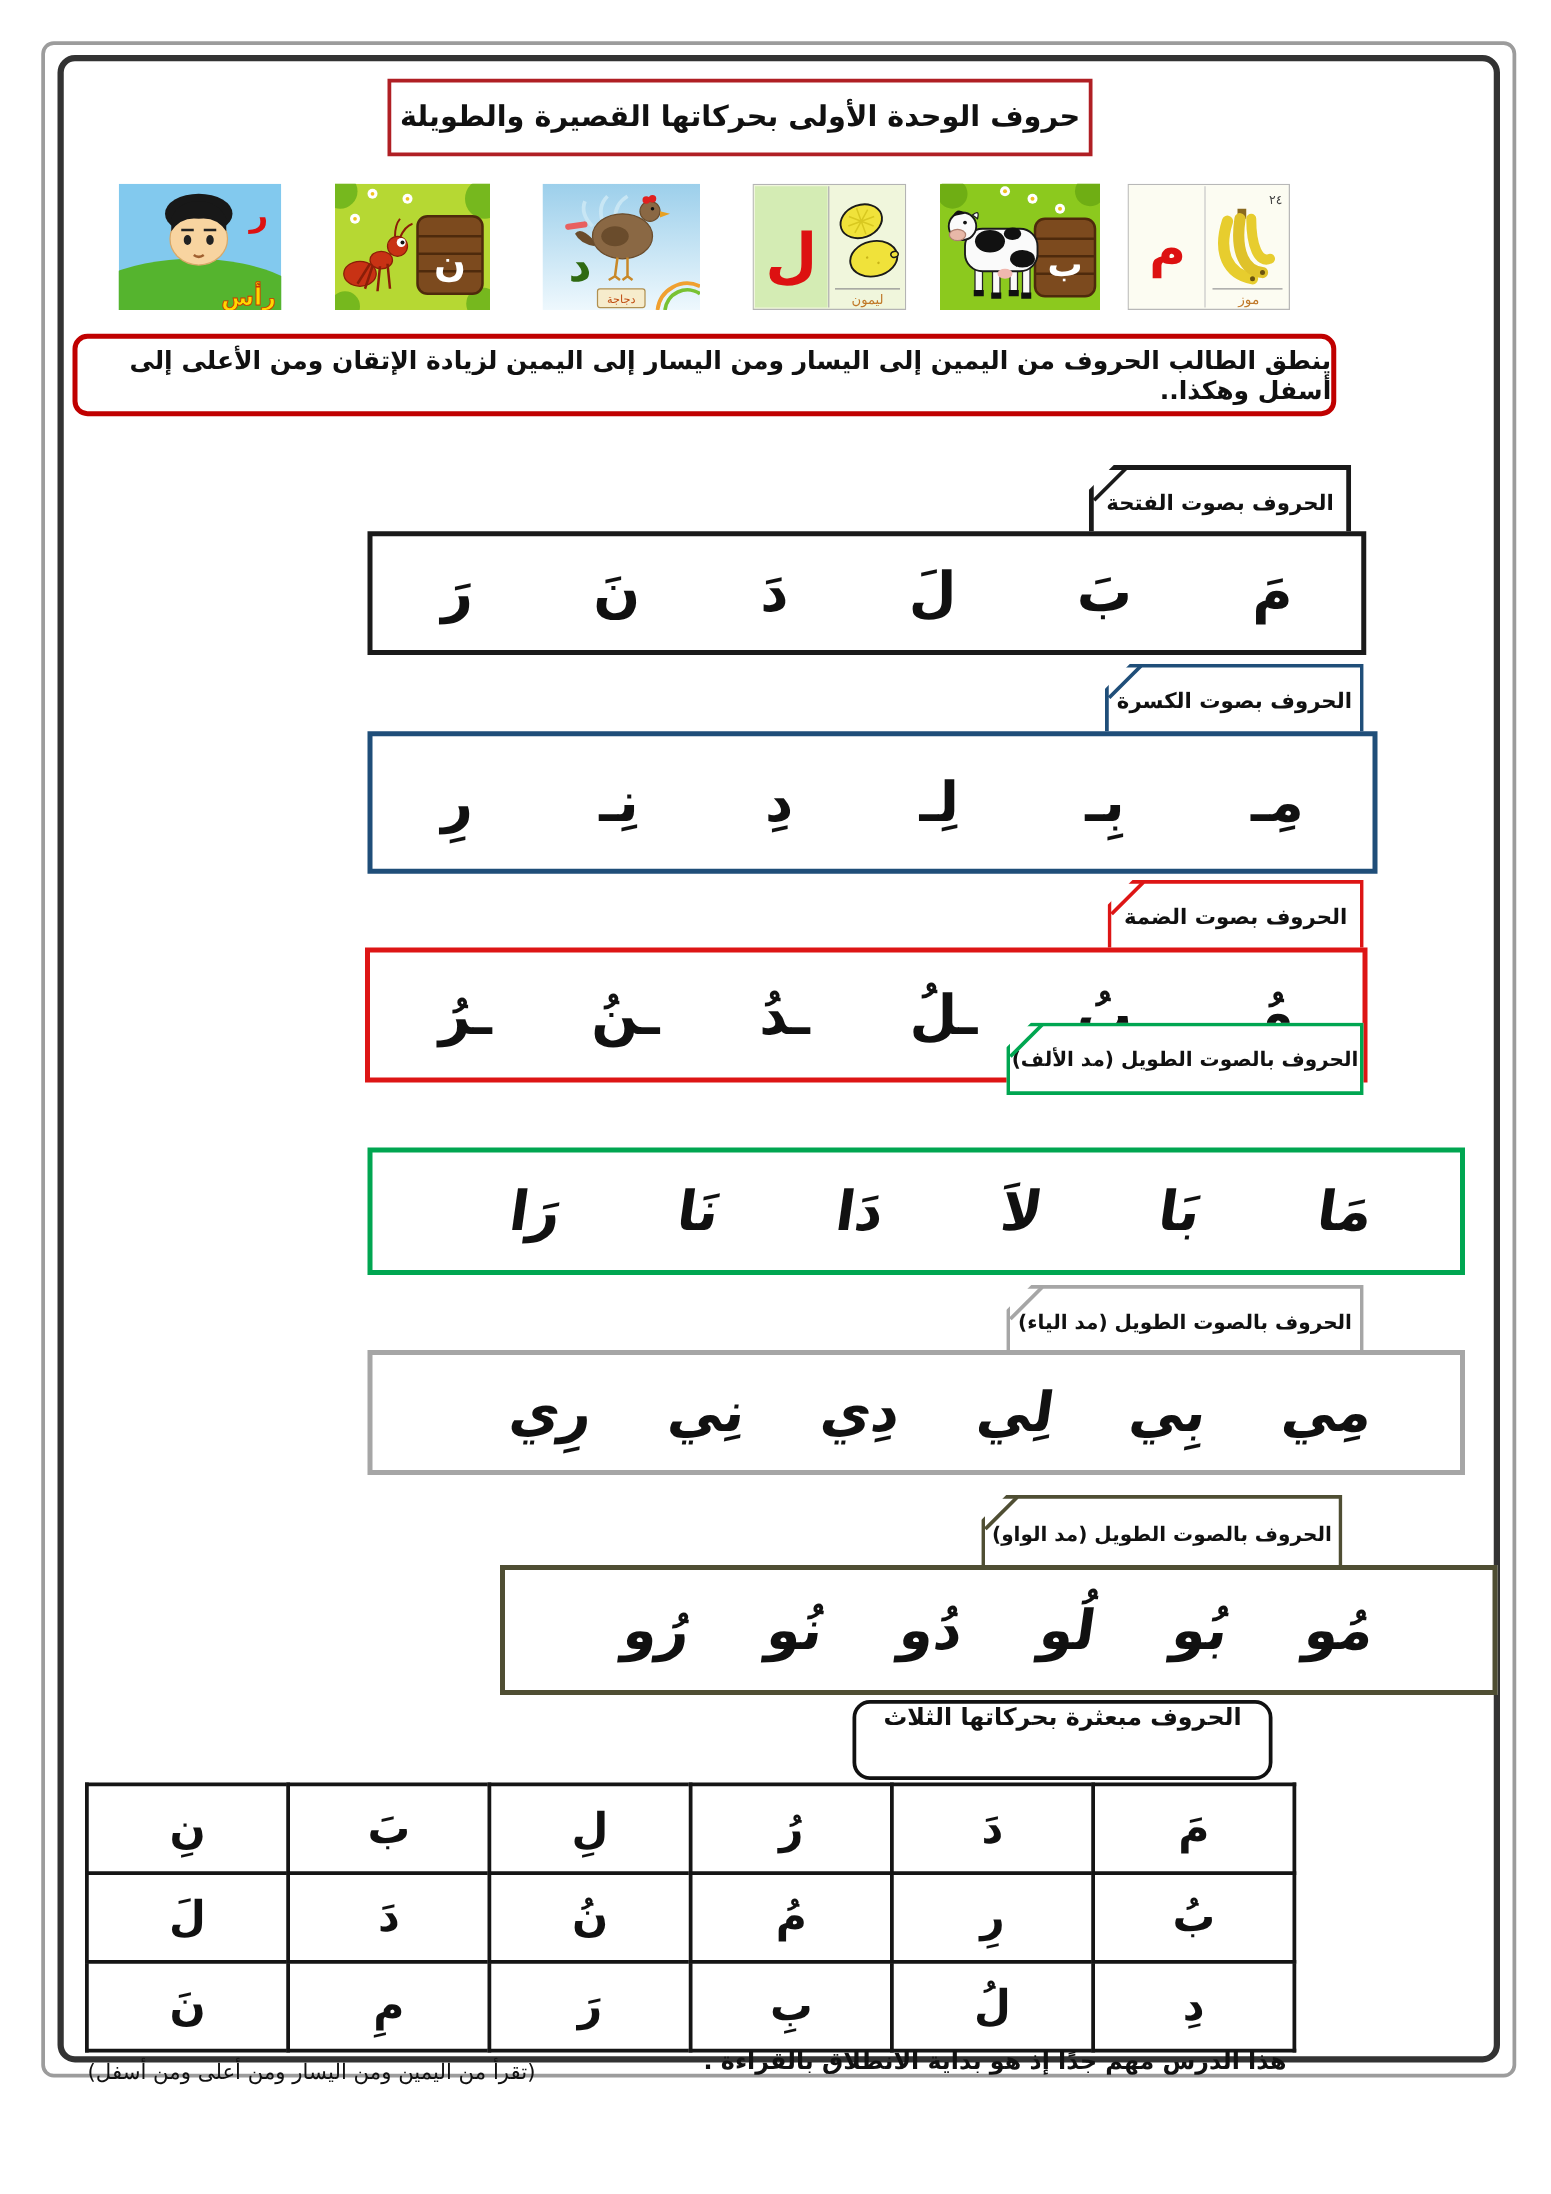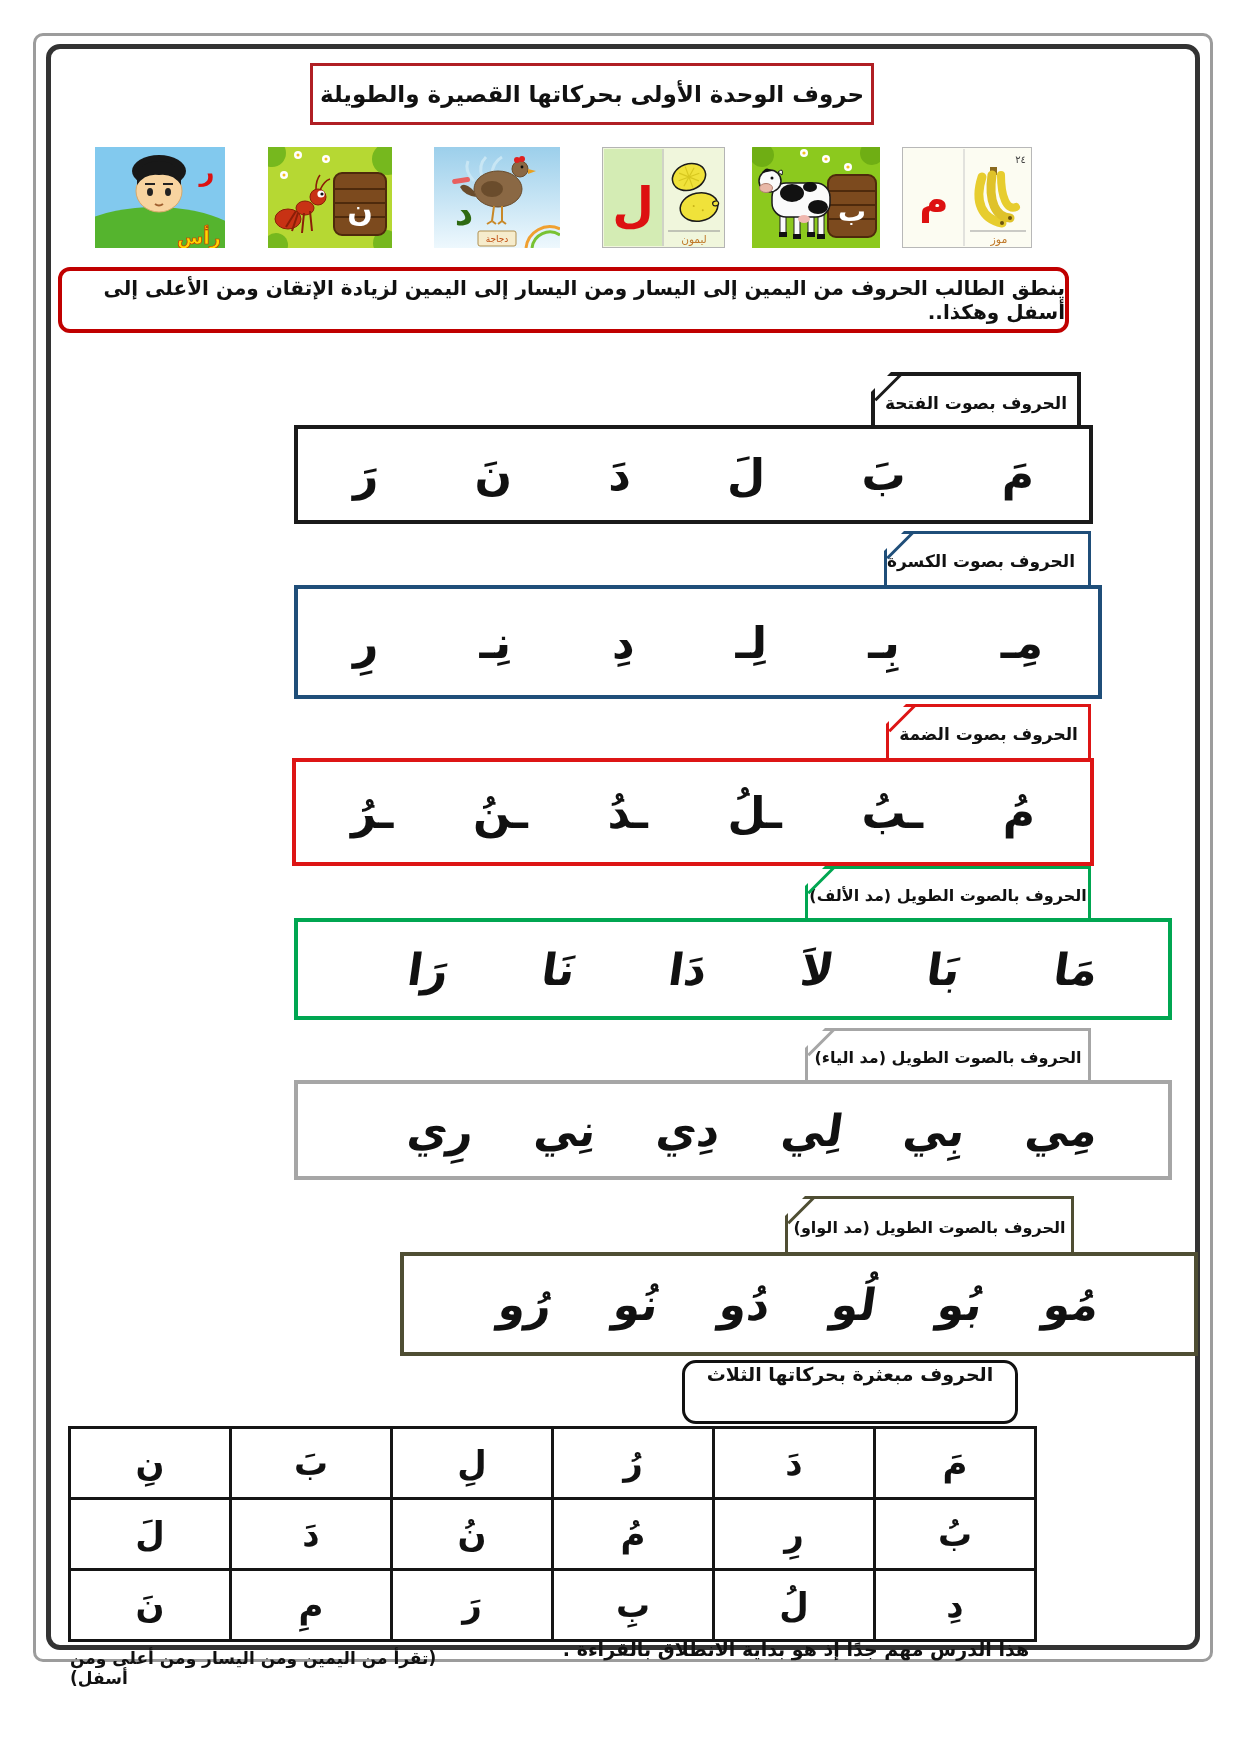--- a/index.html
+++ b/index.html
@@ -41,21 +41,21 @@
         justify-content:center;direction:rtl;font-weight:bold;font-size:19px;}
   
   .scatter{position:absolute;left:68px;top:1426px;width:969px;border-collapse:collapse;
         direction:rtl;}
   .scatter td{border:3px solid var(--c,#151515);height:66px;width:16.66%;text-align:center;
         font-size:34px;font-weight:bold;color:#111;}
   
   .footer-right{position:absolute;left:550px;top:1638px;width:492px;direction:rtl;
         text-align:center;font-weight:bold;font-size:19px;}
   .footer-left{position:absolute;left:70px;top:1648px;width:420px;direction:rtl;
-        text-align:left;font-weight:bold;font-size:17px;}
+        text-align:left;font-weight:normal;font-size:17px;}
   svg text{font-family:"DejaVu Sans",sans-serif;}
 </style>
 </head>
 <body>
 
 <div class="page">
 
   <div class="frame-outer"></div>
   <div class="frame-inner" style="--c: #333333;"></div>
 
@@ -217,21 +217,21 @@
   </div>
   <div class="lbox" style="left: 294px; top: 425px; width: 681px; height: 91px; padding: 0px 55px; --c: #1a1a1a;">
     <span class="lt">مَ</span>
     <span class="lt">بَ</span>
     <span class="lt">لَ</span>
     <span class="lt">دَ</span>
     <span class="lt">نَ</span>
     <span class="lt">رَ</span>
   </div>
 
-  <div class="tag tag-s" style="left: 836px; top: 531px; width: 201px; height: 54px; justify-content: flex-end; --c: #1f4e79;">
+  <div class="tag tag-s" style="left: 836px; top: 531px; width: 201px; height: 54px; --c: #1f4e79;">
     <span>الحروف بصوت الكسرة</span>
   </div>
   <div class="lbox" style="left: 294px; top: 585px; width: 690px; height: 106px; padding: 0px 55px; --c: #1f4e79;">
     <span class="lt">مِـ</span>
     <span class="lt">بِـ</span>
     <span class="lt">لِـ</span>
     <span class="lt">دِ</span>
     <span class="lt">نِـ</span>
     <span class="lt">رِ</span>
   </div>
@@ -241,21 +241,21 @@
   </div>
   <div class="lbox" style="left: 292px; top: 758px; width: 684px; height: 100px; padding: 0px 55px; --c: #dd1515;">
     <span class="lt">مُ</span>
     <span class="lt">ـبُ</span>
     <span class="lt">ـلُ</span>
     <span class="lt">ـدُ</span>
     <span class="lt">ـنُ</span>
     <span class="lt">ـرُ</span>
   </div>
 
-  <div class="tag tag-l" style="left: 757px; top: 866px; width: 280px; height: 52px; --c: #00a651;">
+  <div class="tag tag-l" style="left: 757px; top: 818px; width: 280px; height: 52px; --c: #00a651;">
     <span>الحروف بالصوت الطويل (مد الألف)</span>
   </div>
   <div class="lbox slant" style="left: 294px; top: 918px; width: 690px; height: 94px; padding: 0px 70px 0px 110px; --c: #00a651;">
     <span class="lt">مَا</span>
     <span class="lt">بَا</span>
     <span class="lt">لاَ</span>
     <span class="lt">دَا</span>
     <span class="lt">نَا</span>
     <span class="lt">رَا</span>
   </div>

